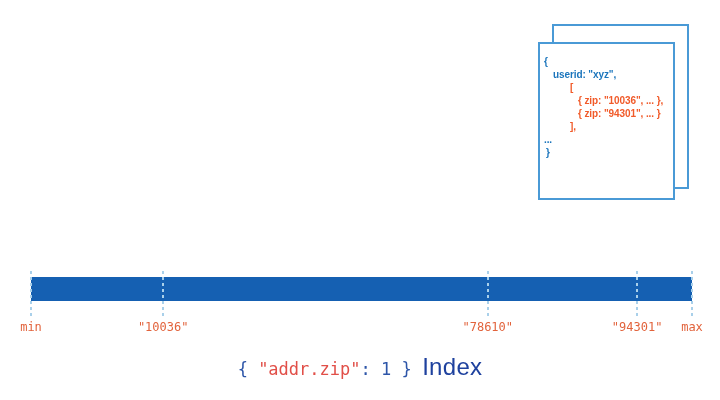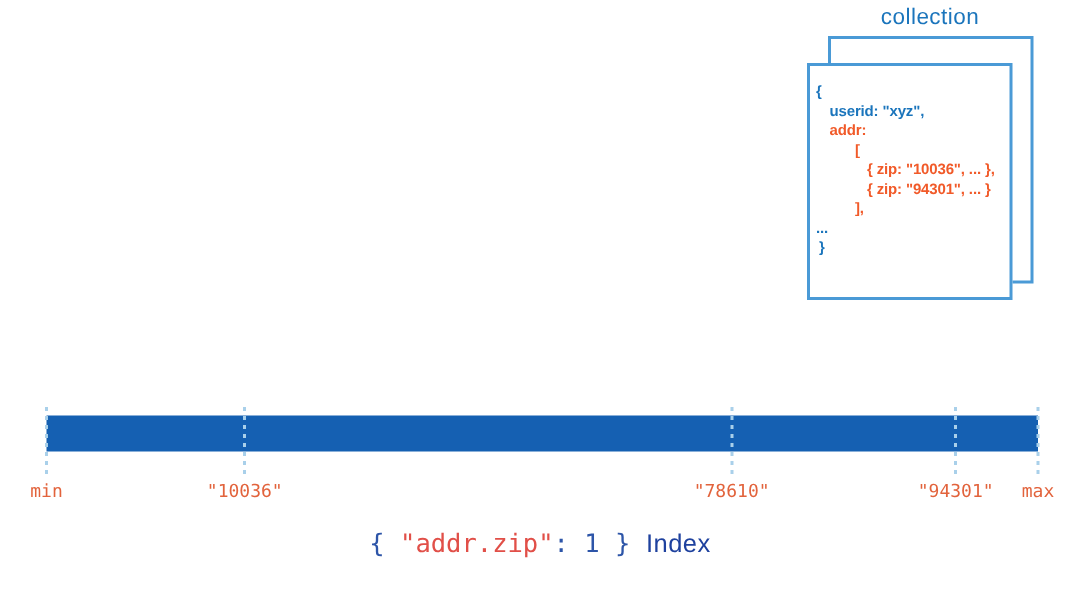--- a/index.html
+++ b/index.html
@@ -52,37 +52,35 @@
   }
 
   
   .caption { position:absolute; left:0; top:353px; width:720px; text-align:center; }
   .caption .code {
     font-family:"DejaVu Sans Mono",monospace; font-size:17px;
     color:var(--caption-blue);
   }
   .caption .code .red { color:var(--caption-red); }
   .caption .index-label {
-    font-size:17px; color:var(--index-blue); margin-left:6px; letter-spacing:0.3px;
+    font-size:24px; color:var(--index-blue); margin-left:6px; letter-spacing:0.3px;
   }
 </style>
 </head>
 <body>
 
 <div class="canvas">
 
-  <div class="collection-title">collection</div>
 
   <div class="card card-back"></div>
 
   <div class="card card-front">
     <div id="doc-lines">
         <div class="doc-line blue" style="padding-left: 4px;">{</div>
         <div class="doc-line blue" style="padding-left: 13px;">userid: "xyz",</div>
-        <div class="doc-line orange" style="padding-left: 13px;">addr:</div>
         <div class="doc-line orange" style="padding-left: 30px;">[</div>
         <div class="doc-line orange" style="padding-left: 38px;">{ zip: "10036", ... },</div>
         <div class="doc-line orange" style="padding-left: 38px;">{ zip: "94301", ... }</div>
         <div class="doc-line orange" style="padding-left: 30px;">],</div>
         <div class="doc-line blue" style="padding-left: 4px;">...</div>
         <div class="doc-line blue" style="padding-left: 6px;">}</div>
       </div>
   </div>
 
   <div class="index-bar"></div>

